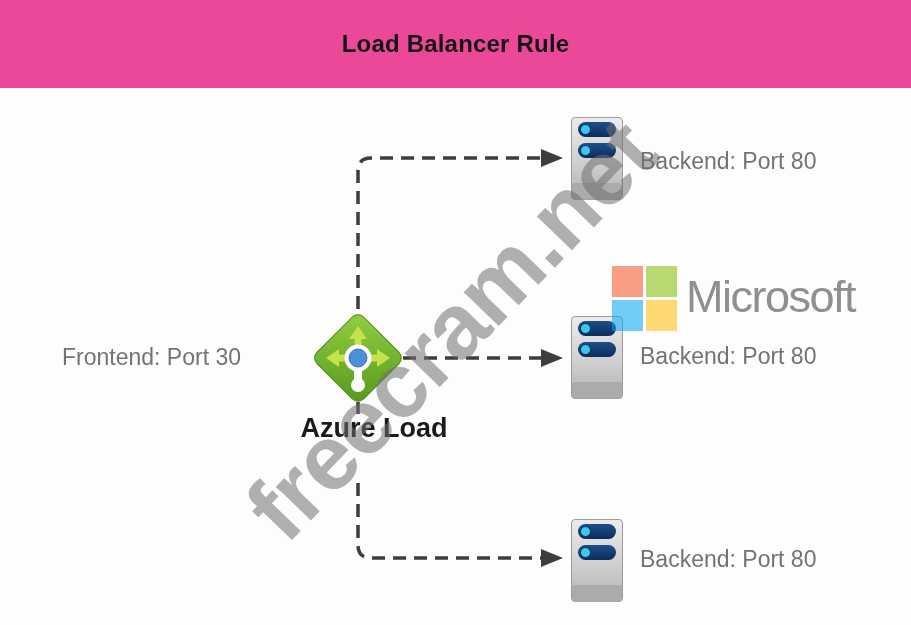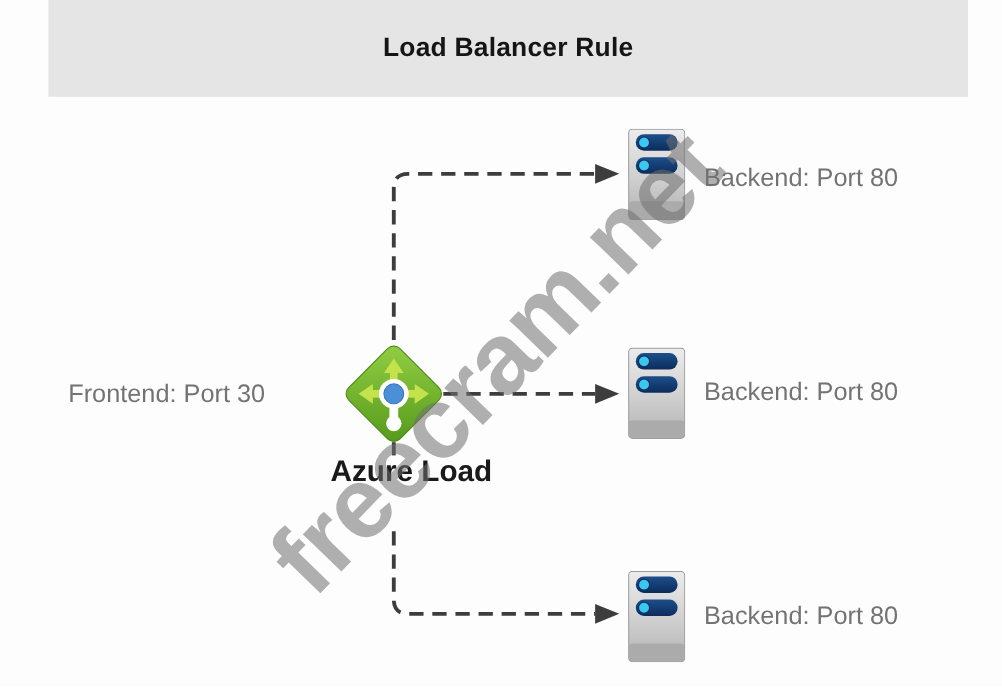--- a/index.html
+++ b/index.html
@@ -2,22 +2,22 @@
 <html><head>
 <meta charset="utf-8">
 <style>
   html,body{margin:0;padding:0;background:#ffffff;}
   .canvas{
     position:relative;width:911px;height:625px;overflow:hidden;
     background:#fdfdfd;
     font-family:"Liberation Sans","DejaVu Sans",sans-serif;
   }
   .header{
-    position:absolute;left:0;top:0;width:836px;height:88px;
-    background:#e5e5e5;display:flex;align-items:center;justify-content:center;margin-left:44px;
+    position:absolute;left:0;top:0;width:911px;height:88px;
+    background:#ec4899;display:flex;align-items:center;justify-content:center;
   }
   .header .title{
     font-size:24px;font-weight:700;color:#151515;letter-spacing:.2px;
   }
   .txt-label{
     position:absolute;font-size:23px;color:#737373;line-height:34px;white-space:nowrap;z-index:2;
   }
   .frontend-label{left:62px;top:340px;}
   .backend-label-0{left:640px;top:144px;}
   .backend-label-1{left:640px;top:339px;}
@@ -139,16 +139,25 @@
     <rect x="7" y="5" width="38" height="15" rx="7.5" fill="url(#gPill)"></rect>
     <circle cx="14.5" cy="12.5" r="5" fill="#3bc8f0" stroke="#0c2c5c" stroke-width="1"></circle>
     <rect x="7" y="26" width="38" height="15" rx="7.5" fill="url(#gPill)"></rect>
     <circle cx="14.5" cy="33.5" r="5" fill="#3bc8f0" stroke="#0c2c5c" stroke-width="1"></circle>
   </svg>
 
   <div class="txt-label backend-label-0">Backend: Port 80</div>
   <div class="txt-label backend-label-1">Backend: Port 80</div>
   <div class="txt-label backend-label-2">Backend: Port 80</div>
 
+  <div class="ms-logo">
+    <div class="ms-squares">
+      <div class="ms-square" style="background: rgba(242, 80, 34, 0.55);"></div>
+      <div class="ms-square" style="background: rgba(127, 186, 0, 0.55);"></div>
+      <div class="ms-square" style="background: rgba(0, 164, 239, 0.55);"></div>
+      <div class="ms-square" style="background: rgba(255, 185, 0, 0.55);"></div>
+    </div>
+    <span class="ms-text" style="color: rgb(143, 143, 143);">Microsoft</span>
+  </div>
 
   <div class="watermark" style="color: rgba(112, 112, 112, 0.55);">freecram.net</div>
 
 </div>
 
 </body></html>

